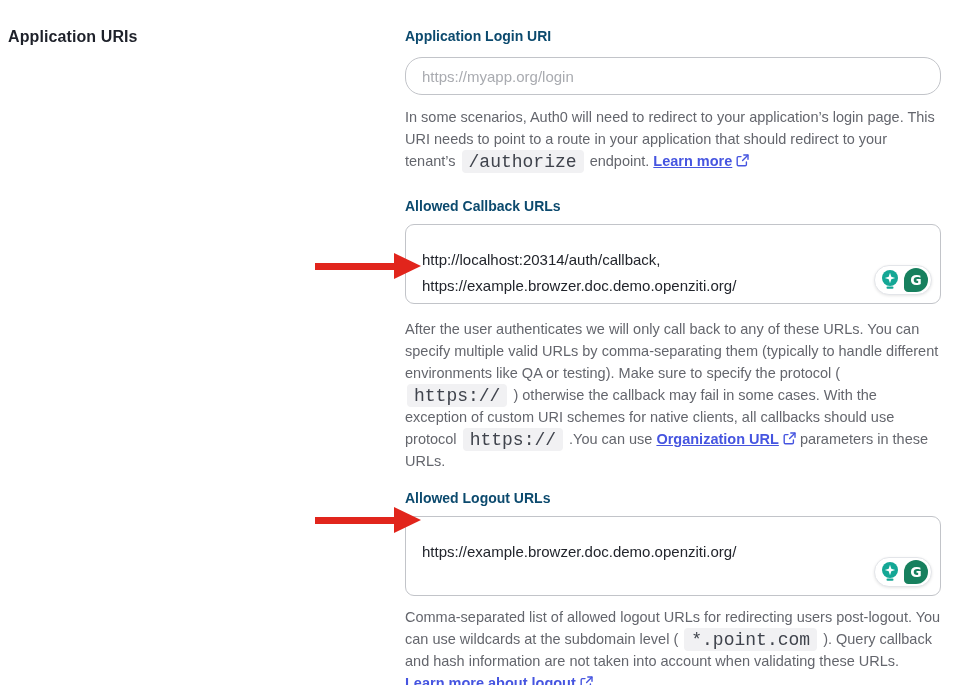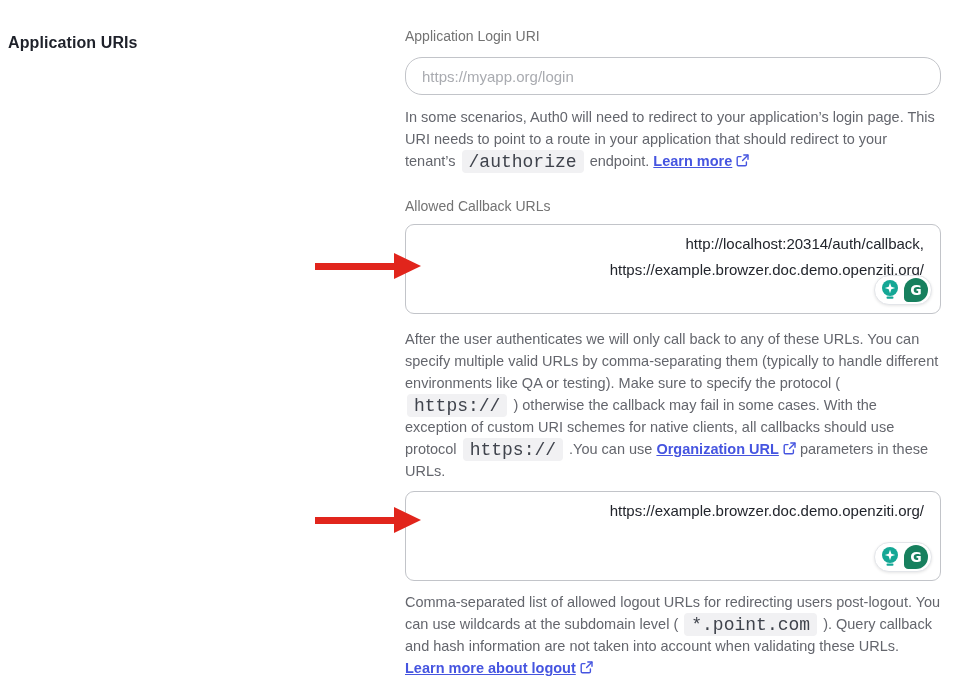--- a/index.html
+++ b/index.html
@@ -10,29 +10,29 @@
   }
   * { box-sizing: border-box; }
   html, body { margin: 0; padding: 0; background: #ffffff; }
   body {
     width: 953px; height: 685px; position: relative; overflow: hidden;
     font-family: "Liberation Sans", sans-serif;
     -webkit-font-smoothing: antialiased;
   }
   .page { position: absolute; inset: 0; }
 
-  .left-col { position: absolute; left: 8px; top: 34px; width: 380px; }
+  .left-col { position: absolute; left: 8px; top: 28px; width: 380px; }
   .section-heading {
     font-size: 16px; font-weight: 700; color: #1e212a; margin: 0; letter-spacing: .1px;
   }
 
   .right-col { position: absolute; left: 405px; top: 28px; width: 536px; }
 
   .field-label {
-    display: block; font-size: 14px; font-weight: 400; color: #737373; line-height: 17px;
+    display: block; font-size: 14px; font-weight: 700; color: #0c4a6e; line-height: 17px;
   }
 
   .text-input {
     margin-top: 12px; width: 100%; height: 38px;
     border: 1.3px solid #c2c4c9; border-radius: 17px;
     padding: 0 16px; font-size: 15px; color: #22252c; outline: none;
     font-family: "Liberation Sans", sans-serif; background: #fff;
   }
   .text-input::placeholder { color: #a9abb0; opacity: 1; }
 
@@ -47,24 +47,24 @@
   .link {
     color: var(--link-color); text-decoration: underline; cursor: pointer;
     display: inline; white-space: nowrap; font-weight: bold;
   }
   .ext-icon { margin-left: 4px; vertical-align: -1px; }
 
   .label-callback { margin-top: 26px; }
   .label-logout  { margin-top: 18px; }
 
   .textarea-box {
-    position: relative; margin-top: 9px; width: 100%; height: 90px;
+    position: relative; margin-top: 9px; width: 100%; height: 80px;
     border: 1.3px solid #c2c4c9; border-radius: 9px; background: #fff;
-    padding: 6px 16px; font-size: 15px; line-height: 26px; color: #22252c;
-    overflow: hidden; cursor: text; text-align: right;
+    padding: 22px 16px; font-size: 15px; line-height: 26px; color: #22252c;
+    overflow: hidden; cursor: text;
   }
   .textarea-box .ta-line { white-space: nowrap; }
   .help-callback { margin-top: 14px; }
   .help-logout   { margin-top: 10px; }
 
   
   .grammarly-pill {
     position: absolute; right: 8px; bottom: 8px;
     display: flex; align-items: center; gap: 2px;
     background: #fff; border: 1px solid #e3e5e9; border-radius: 16px;
@@ -139,20 +139,21 @@
       <span>.You can use</span>
       <a class="link"><span>Organization URL</span><svg class="ext-icon" width="13" height="13" viewBox="0 0 13 13" fill="none" stroke="currentColor" stroke-width="1.4" stroke-linecap="round" stroke-linejoin="round">
             <path d="M5 2.6 H2.4 a1.2 1.2 0 0 0 -1.2 1.2 V10.6 a1.2 1.2 0 0 0 1.2 1.2 h6.8 a1.2 1.2 0 0 0 1.2 -1.2 V8"></path>
             <path d="M6.6 6.4 L11.8 1.2"></path>
             <path d="M7.8 1 h4.2 v4.2"></path>
           </svg></a>
       <span>parameters in these URLs.</span>
     </p>
 
     
+    <label class="field-label label-logout">Allowed Logout URLs</label>
     <div class="textarea-box" role="textbox" aria-multiline="true">
       <div class="ta-line">https://example.browzer.doc.demo.openziti.org/</div>
       <div class="grammarly-pill">
         <svg class="g-bulb" viewBox="0 0 24 24">
           <circle class="bulb-fill" cx="12" cy="10" r="8"></circle>
           <rect class="bulb-fill" x="8.5" y="18.6" width="7" height="2.2" rx="1.1"></rect>
           <path fill="#ffffff" d="M12 4.8 L13.3 8.7 L17.2 10 L13.3 11.3 L12 15.2 L10.7 11.3 L6.8 10 L10.7 8.7 Z"></path>
         </svg>
         <div class="g-logo">G</div>
       </div>

